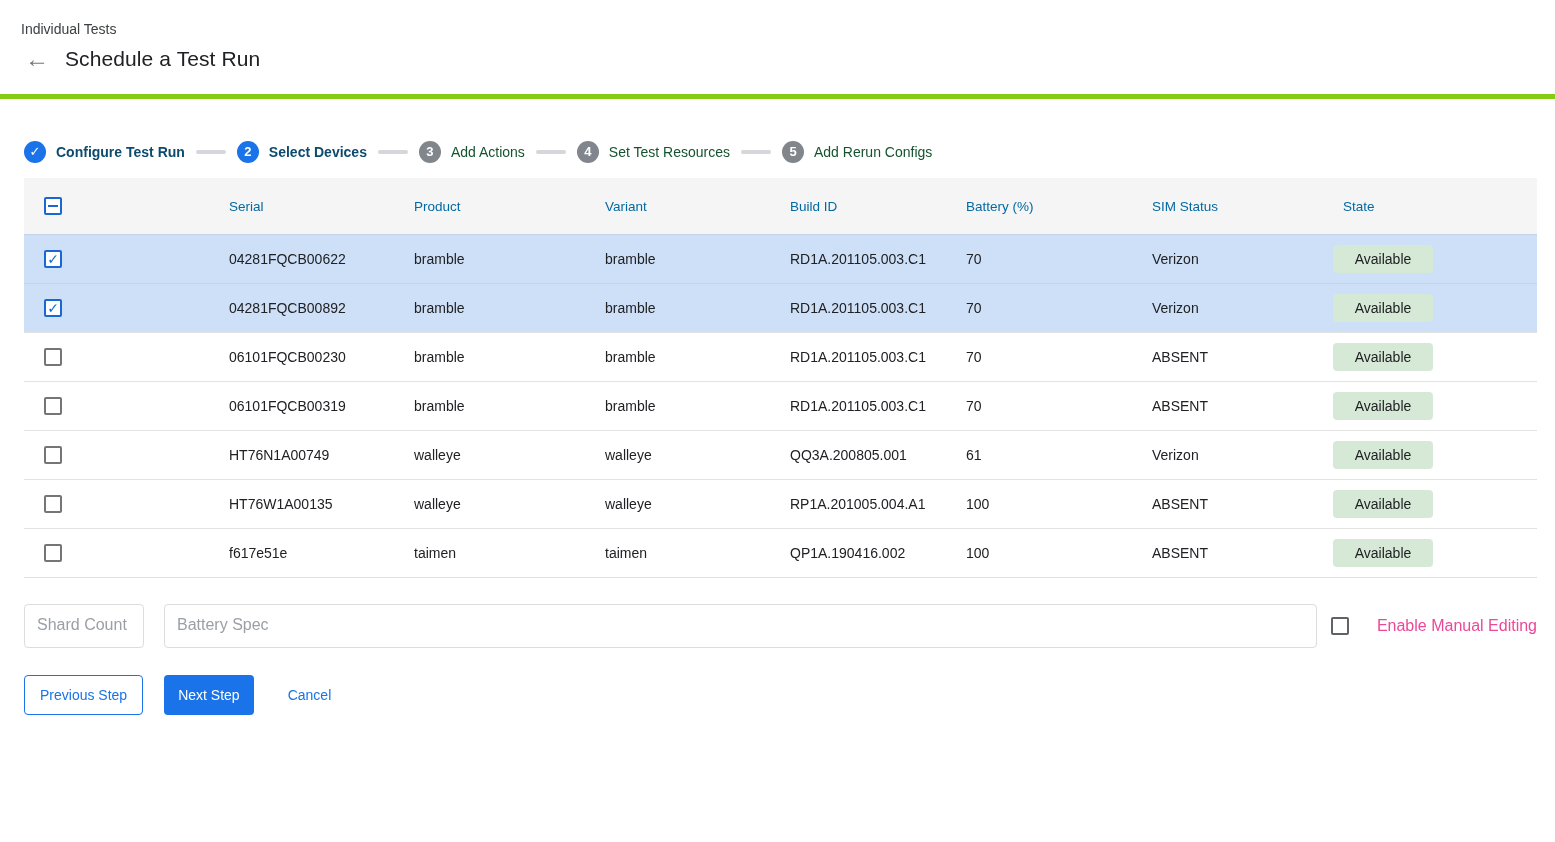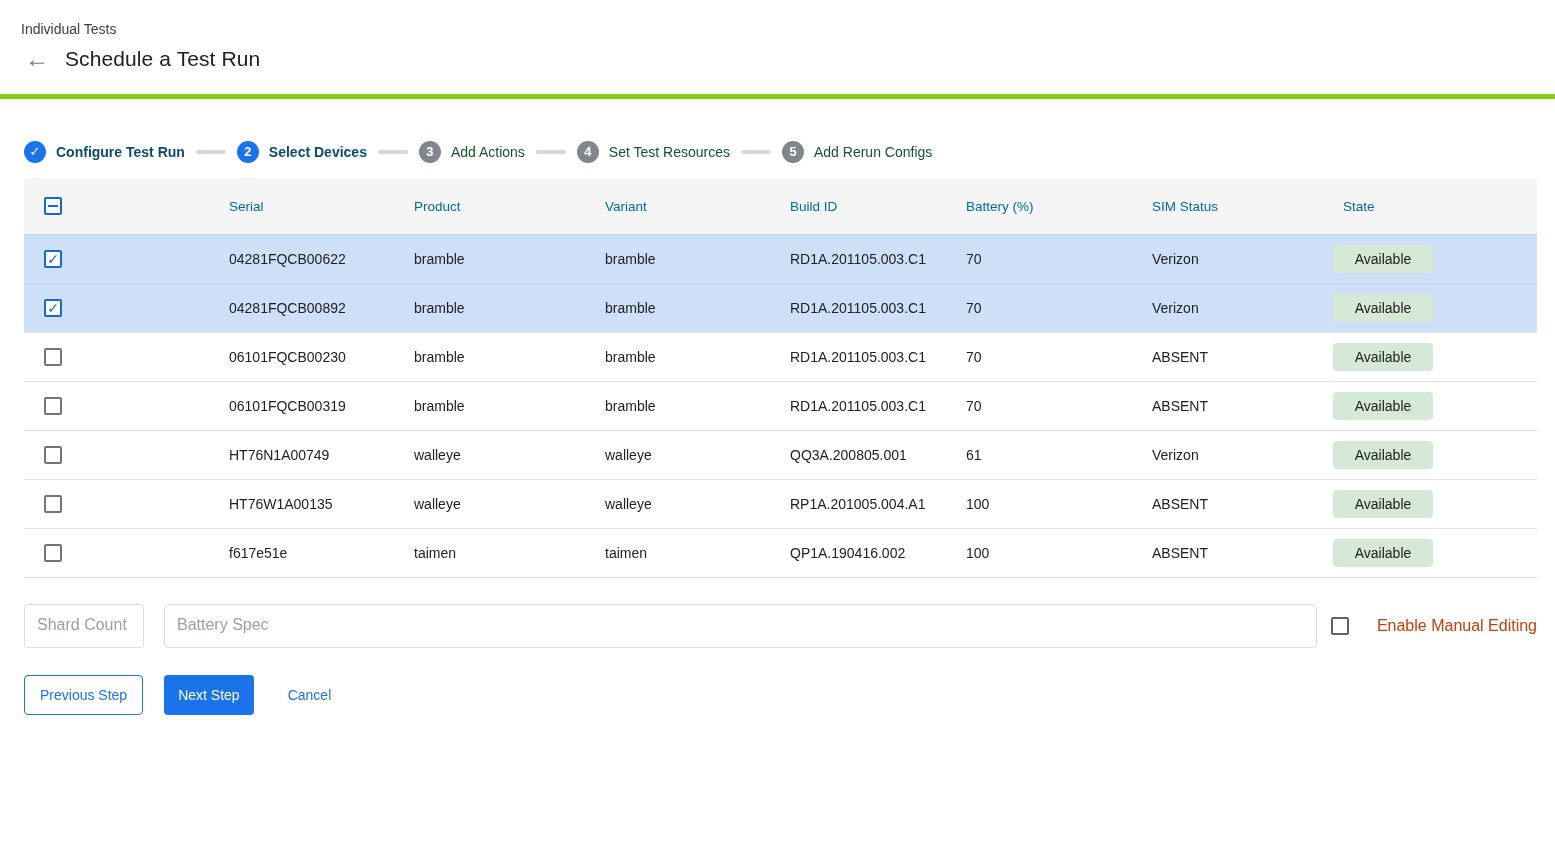--- a/index.html
+++ b/index.html
@@ -70,21 +70,21 @@
   }
   .field-label {
     position: absolute; top: -8px; left: 8px; background: #fff; padding: 0 4px;
     font-size: 16px; color: #9aa0a6; white-space: nowrap; margin-top: 19px;
   }
   .field-value { font-size: 15px; color: #80868b; white-space: nowrap; overflow: hidden; }
   .field.shard { width: 120px; }
   .field.spec { width: 1153px; margin-left: 20px; }
   .manual-edit { margin-left: auto; display: flex; align-items: center; align-self: center; cursor: pointer; }
   .manual-edit .checkbox { border-color: #5f6368; }
-  .manual-edit-label { margin-left: 28px; font-size: 16px; color: #c2410c; }
+  .manual-edit-label { margin-left: 28px; font-size: 16px; color: #ec4899; }
 
   
   .button-row { display: flex; align-items: center; margin: 27px 0 0 24px; }
   .btn { height: 40px; border-radius: 4px; font-size: 14px; font-weight: 500;
          font-family: inherit; cursor: pointer; border: none; }
   .btn-outlined { background: #fff; color: #1a73e8; border: 1px solid #1a73e8; padding: 0 15px; }
   .btn-filled { background: #1a73e8; color: #fff; padding: 12px 14px; margin-left: 21px; }
   .btn-text { background: transparent; color: #1a73e8; padding: 0 16px; margin-left: 18px; }
 </style>
 </head>

